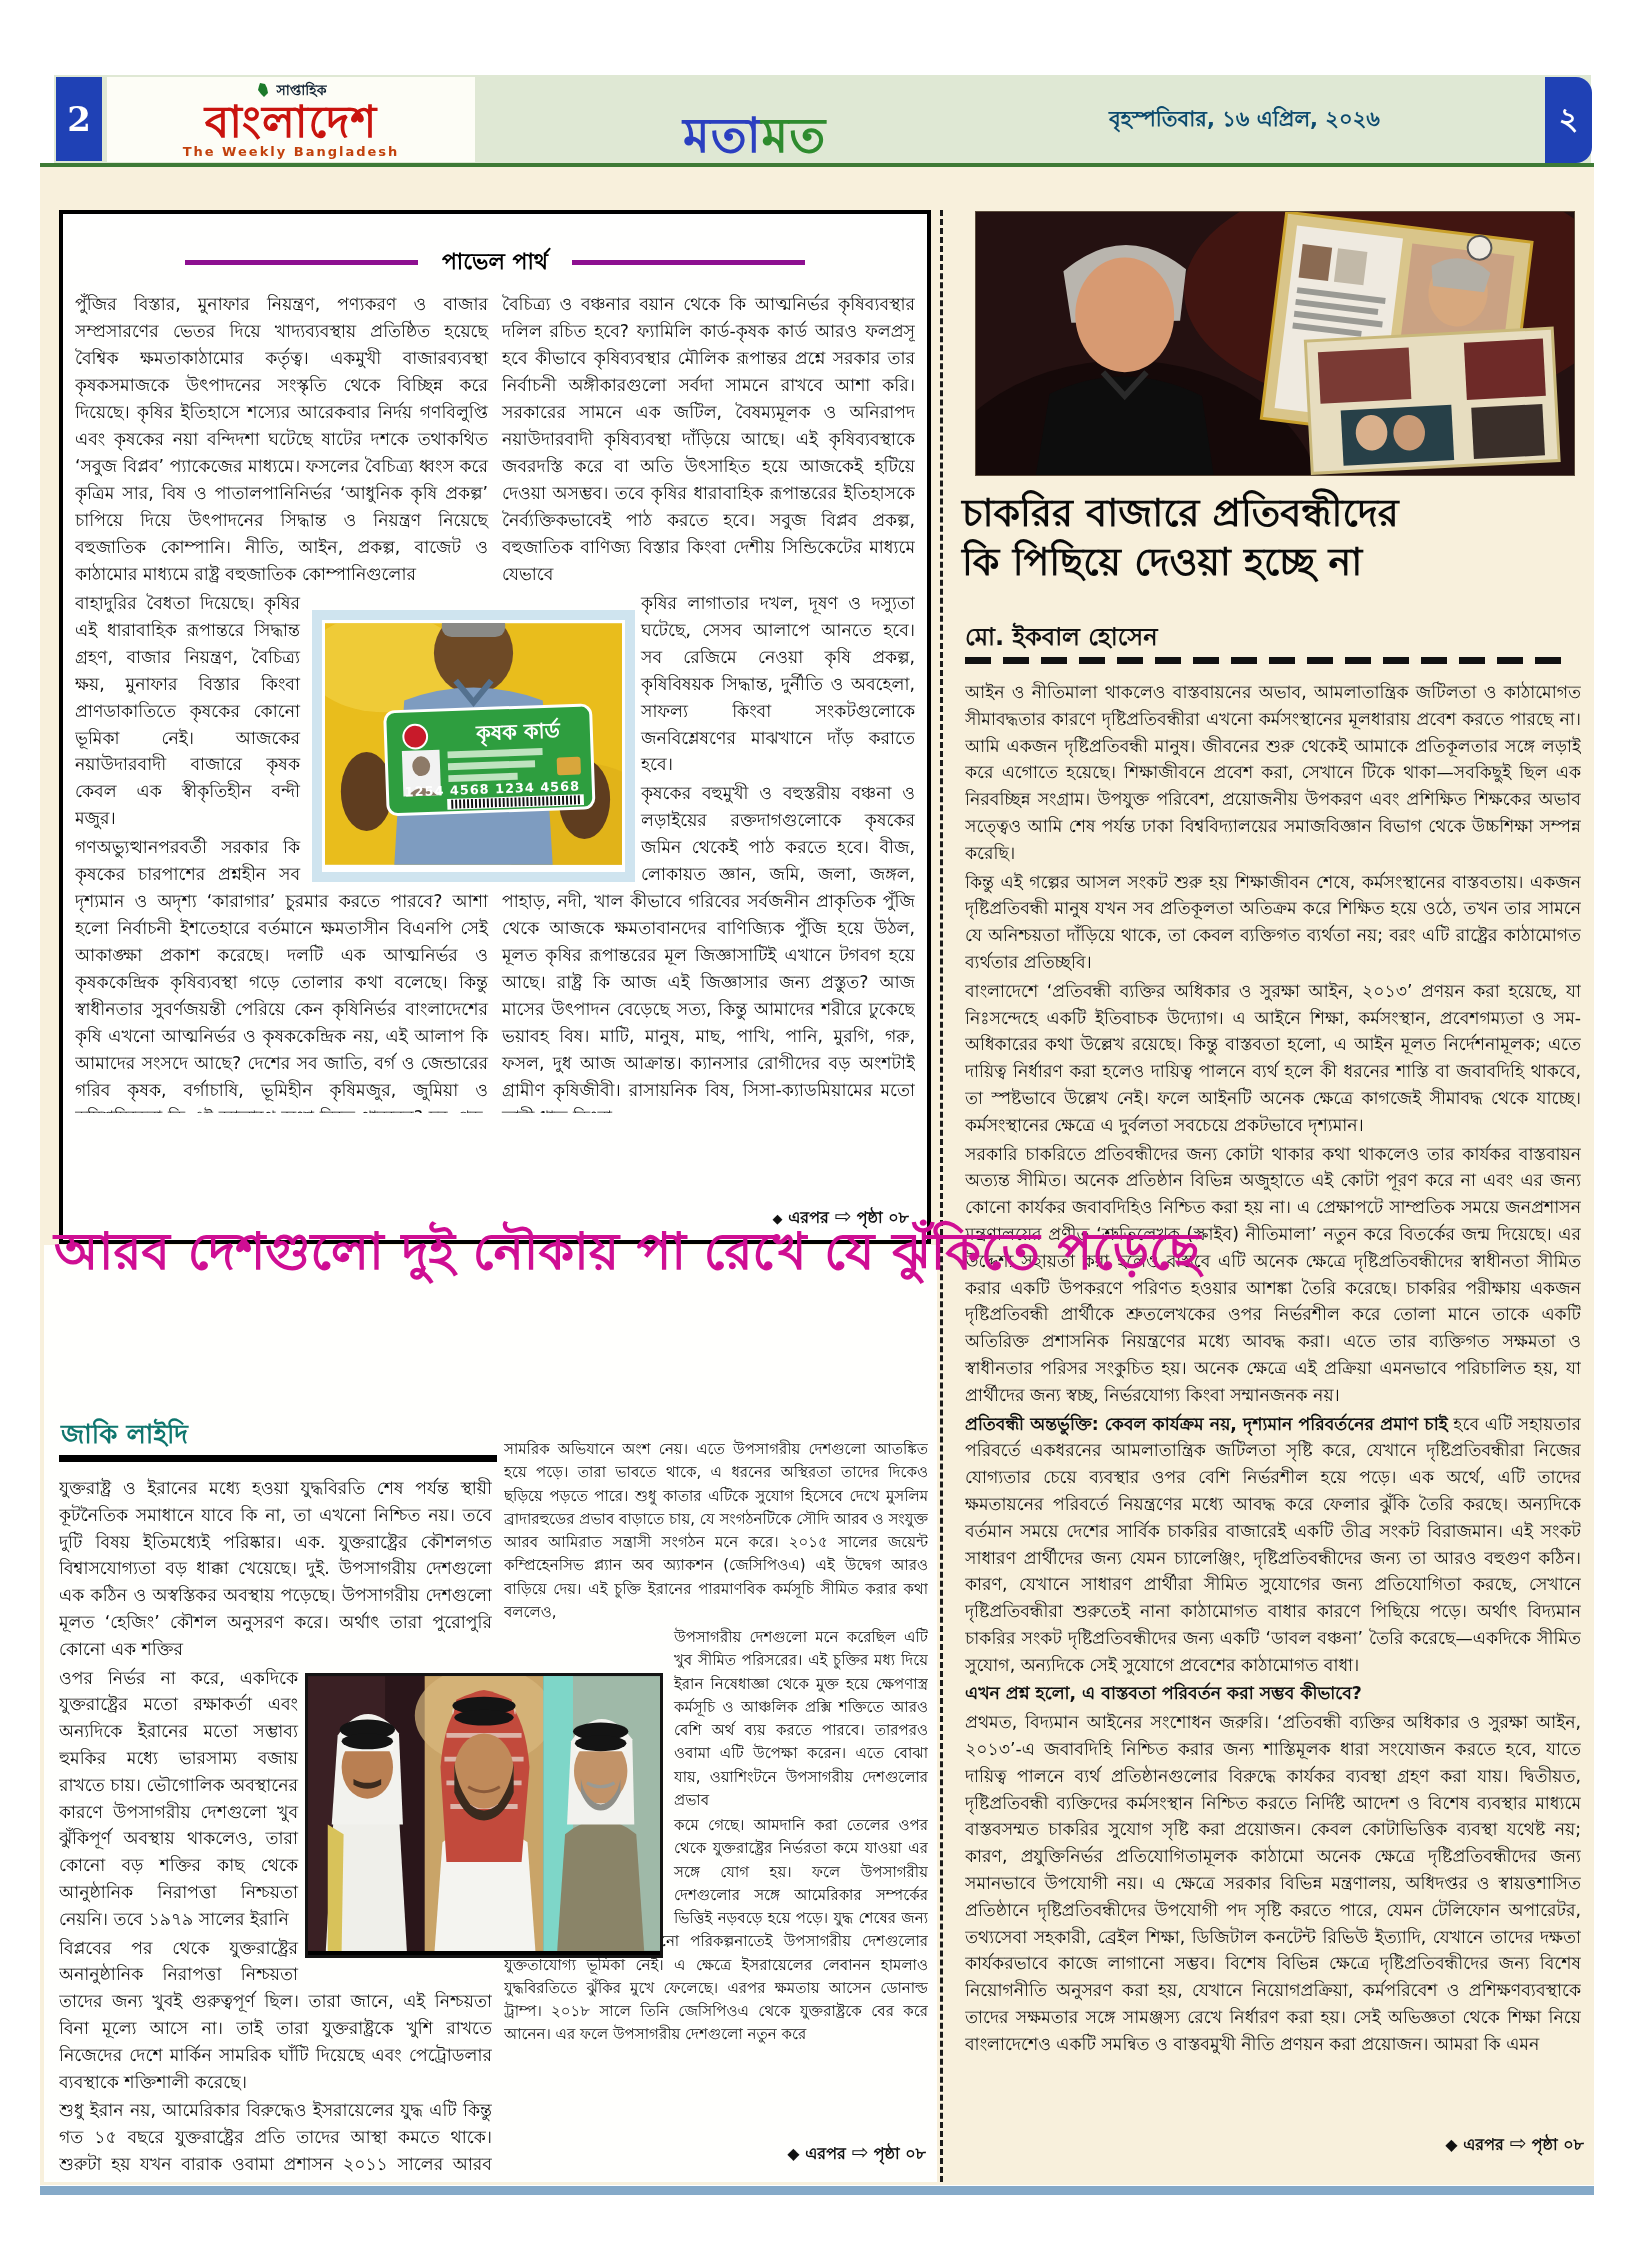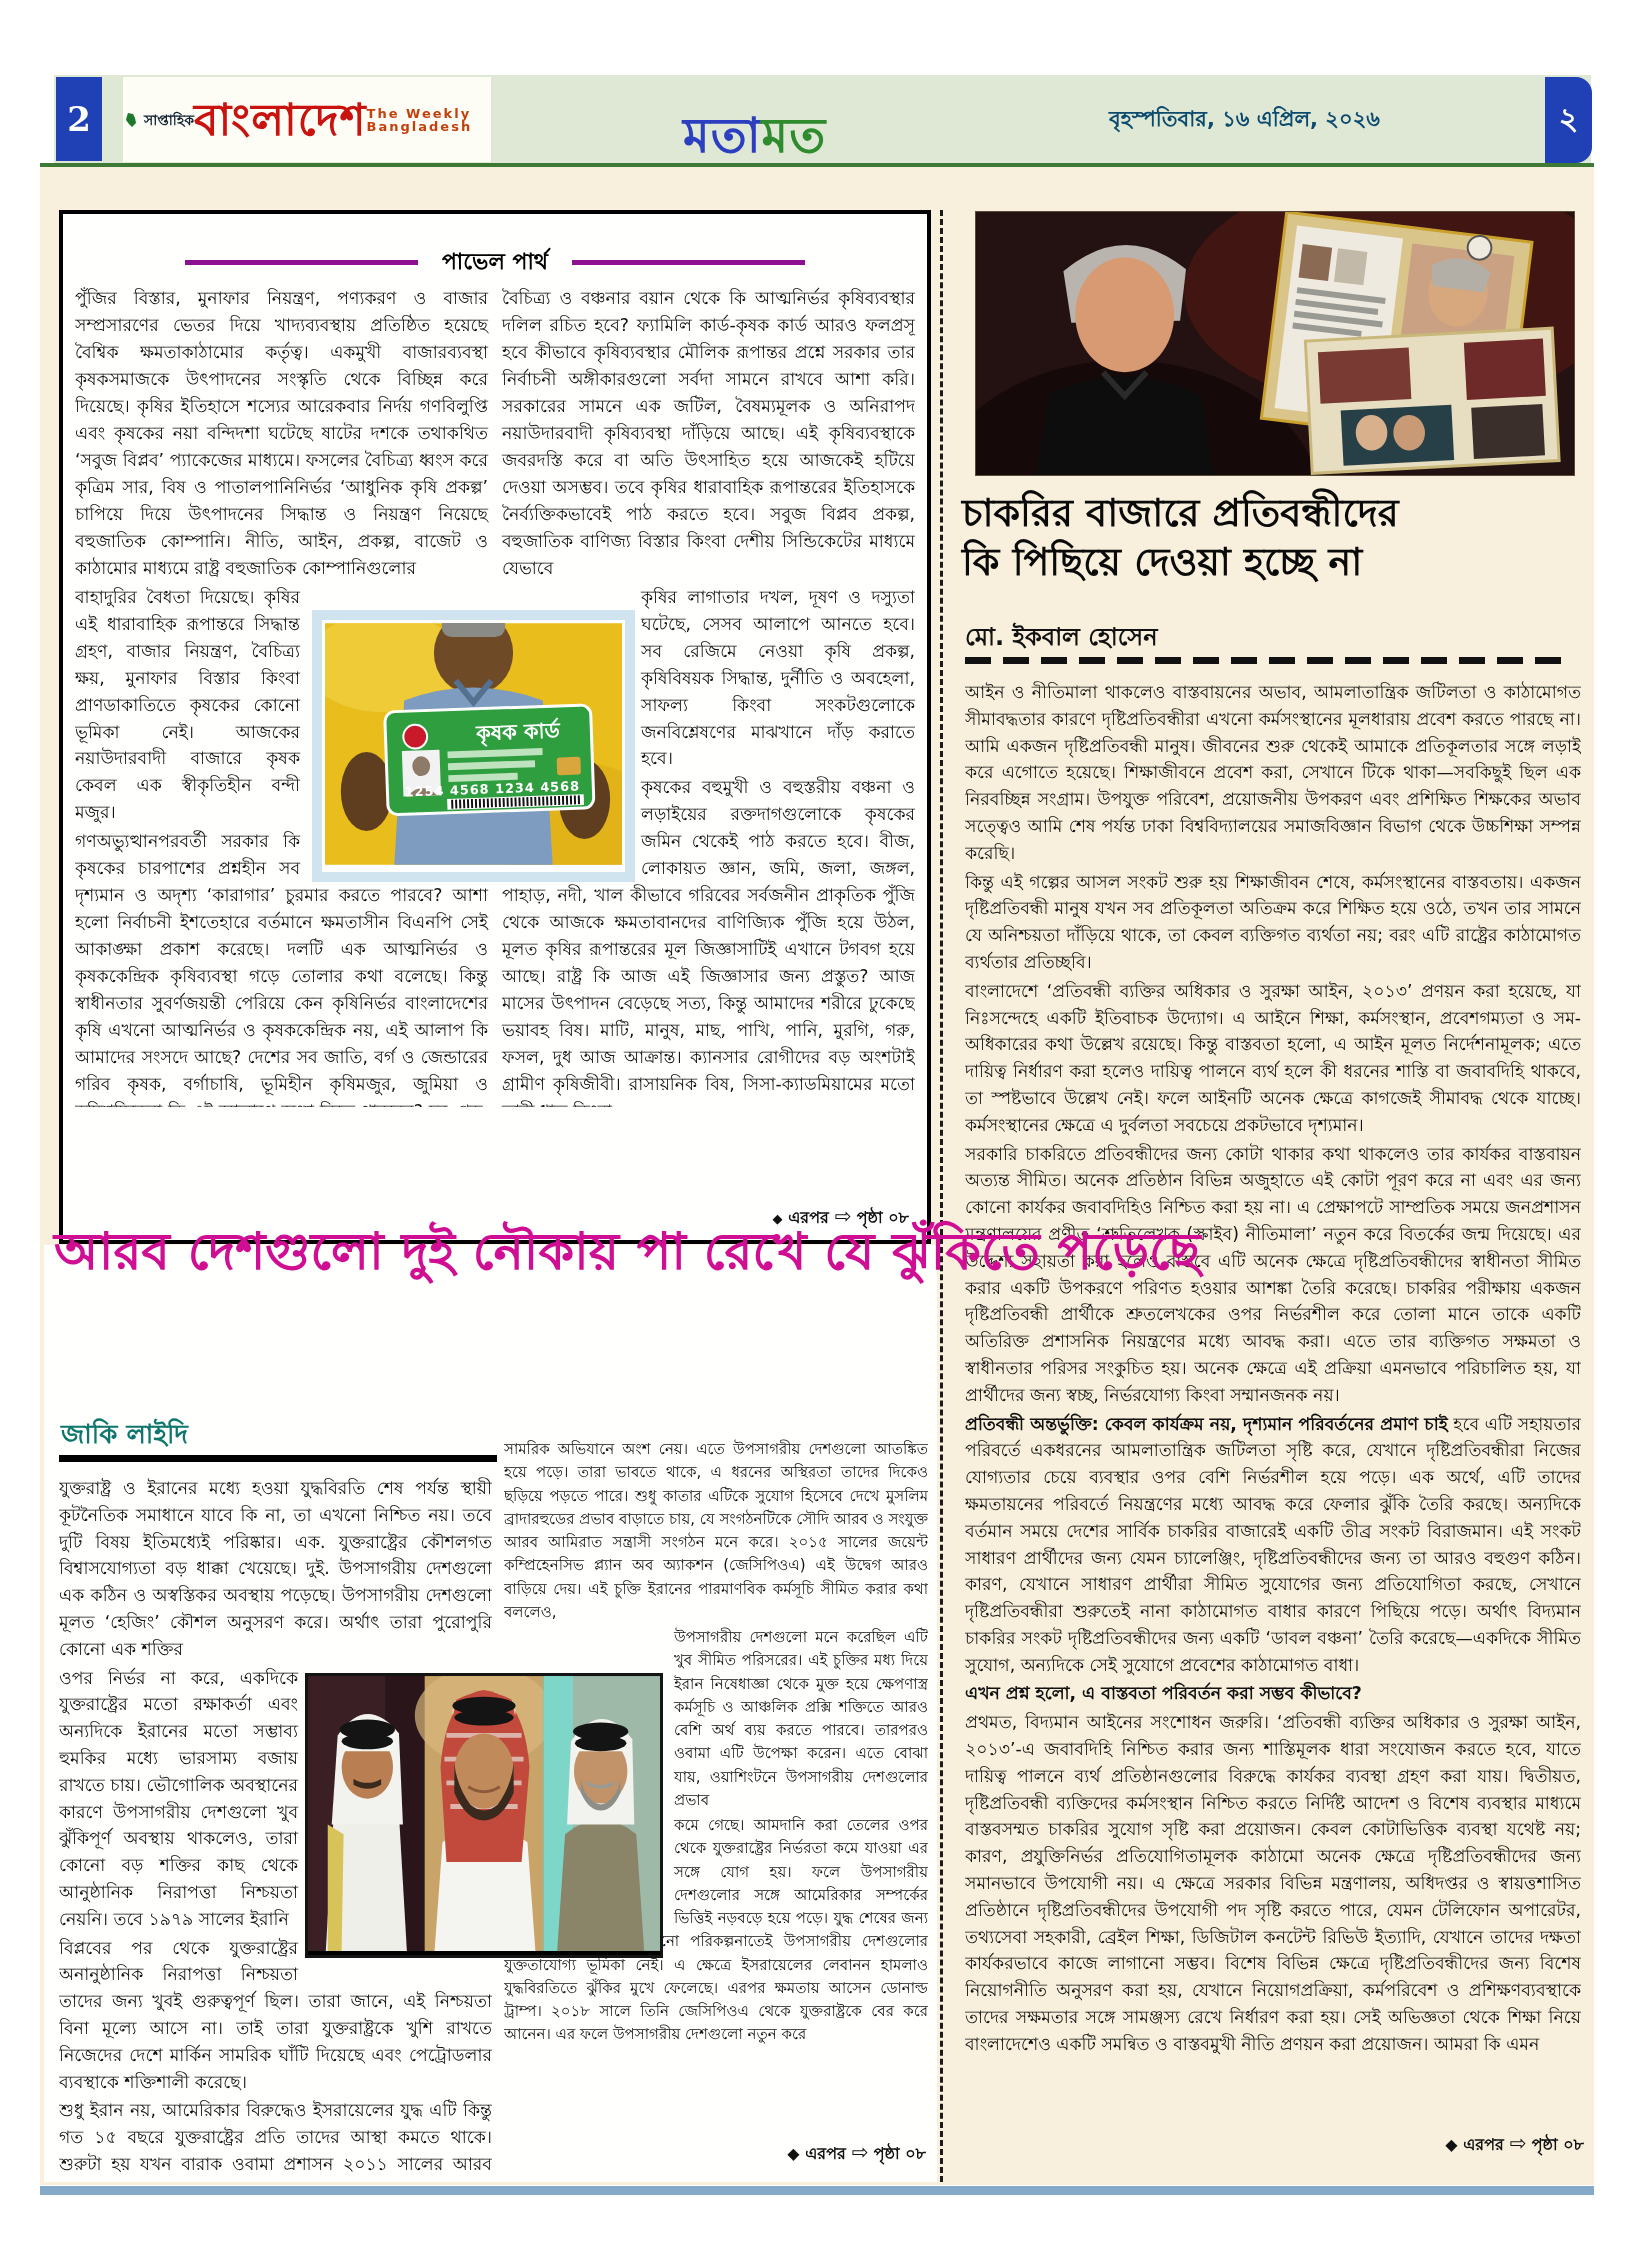--- a/index.html
+++ b/index.html
@@ -8,36 +8,36 @@
   
   .content-bg{position:absolute;left:40px;top:167px;width:1554px;height:2018px;background:#f8f0dc;}
   .header-strip{position:absolute;left:54px;top:75px;width:1537px;height:88px;background:#dfe8d4;}
   .pgnum-left{position:absolute;left:56px;top:77px;width:46px;height:84px;background:#1f41b5;
       color:#fff;font-size:34px;font-weight:bold;display:flex;align-items:center;justify-content:center;
       font-family:"DejaVu Serif","Liberation Serif",serif;}
   .pgnum-right{position:absolute;left:1545px;top:77px;width:47px;height:86px;background:#1f41b5;
       border-radius:0 16px 16px 0;color:#fff;font-size:30px;font-weight:bold;
       display:flex;align-items:center;justify-content:center;}
   .masthead{position:absolute;left:107px;top:77px;width:368px;height:85px;background:#fdfdf6;
-      display:flex;flex-direction:row;align-items:center;justify-content:center;line-height:1;margin-left:16px;}
+      display:flex;flex-direction:column;align-items:center;justify-content:center;line-height:1;}
   .masthead .tiny{font-size:14px;font-weight:bold;color:#123;display:flex;align-items:center;gap:5px;}
   .masthead .main{font-size:44px;font-weight:bold;color:#c9130e;letter-spacing:1px;margin:2px 0 1px 0;}
   .masthead .sub{font-size:13px;font-weight:bold;color:#c2410c;letter-spacing:2px;}
   .section-title{position:absolute;left:683px;top:87px;font-size:48px;font-weight:bold;letter-spacing:1px;margin-top:12px;}
   .section-title .b{color:#2b3fc0;}
   .section-title .g{color:#2e8b2e;}
   .edition-date{position:absolute;left:1109px;top:103px;width:426px;text-align:left;
       font-size:21px;font-weight:bold;color:#0c4a6e;}
   .green-rule{position:absolute;left:40px;top:163px;width:1554px;height:4px;background:#3e7a36;}
   
   .art1{position:absolute;left:59px;top:210px;width:840px;height:1018px;background:#fffffe;
       border:4px solid #000;padding:4px 12px;}
   .art1 .headline{margin-top:10px;text-align:center;font-size:51px;line-height:1.15;font-weight:bold;
       color:#3f0b9e;text-decoration:underline;text-decoration-thickness:4px;text-underline-offset:10px;}
-  .byline-row{display:flex;align-items:center;justify-content:center;gap:24px;margin:26px 0 4px 0;}
+  .byline-row{display:flex;align-items:center;justify-content:center;gap:24px;margin:26px 0 10px 0;}
   .byline-row .bar{width:233px;height:5px;background:#8d1090;}
   .byline-row .name{font-size:22px;font-weight:bold;color:#000;}
   .art1-cols{display:flex;gap:14px;height:822px;overflow:hidden;text-align:justify;}
   .art1-cols .col{width:413px;font-size:17.3px;line-height:1.56;}
   .art1-cols p{margin:0 0 2px 0;}
   .spacer-r{float:right;width:188px;height:289px;}
   .spacer-l{float:left;width:139px;height:289px;}
   .photo-frame{position:absolute;left:249px;top:396px;border:10px solid #cfe4ef;background:#fff;
       padding:3px;z-index:5;}
   .jump{position:absolute;right:18px;bottom:8px;font-size:16px;font-weight:bold;background:#fff;

